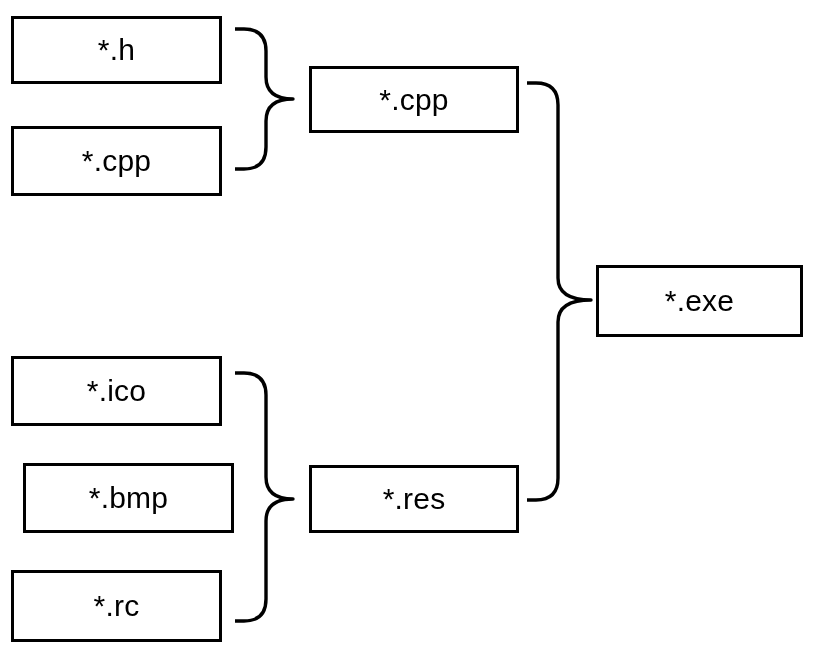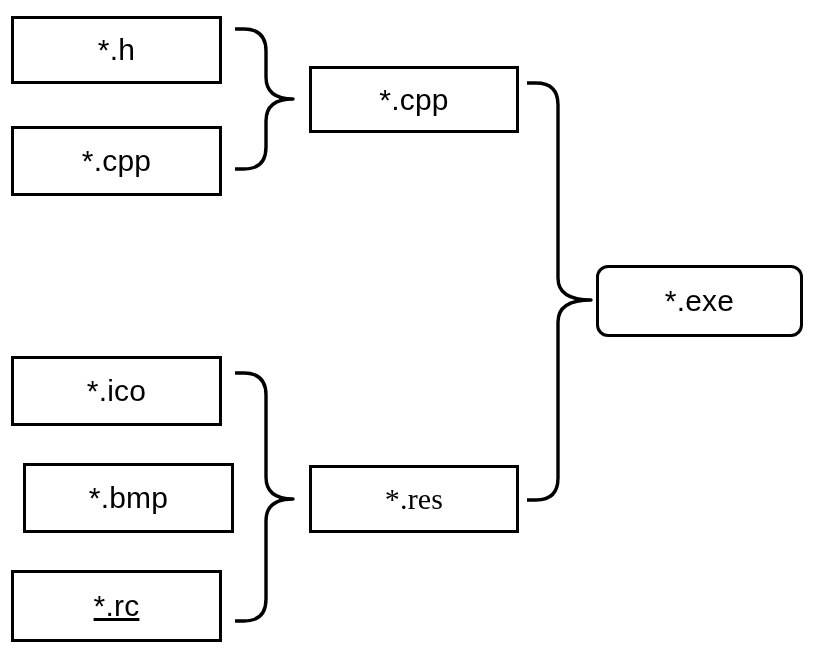--- a/index.html
+++ b/index.html
@@ -73,23 +73,23 @@
       <div class="node-box" style="left: 309px; top: 66px; width: 210px; height: 67px; border-color: rgb(0, 0, 0); background: rgb(255, 255, 255);">
         <span class="node-label" style="color: rgb(0, 0, 0);">*.cpp</span>
       </div>
       <div class="node-box" style="left: 11px; top: 356px; width: 211px; height: 70px; border-color: rgb(0, 0, 0); background: rgb(255, 255, 255); text-align: right;">
         <span class="node-label" style="color: rgb(0, 0, 0);">*.ico</span>
       </div>
       <div class="node-box" style="left: 11px; top: 463px; width: 211px; height: 70px; border-color: rgb(0, 0, 0); background: rgb(255, 255, 255); margin-left: 12px;">
         <span class="node-label" style="color: rgb(0, 0, 0);">*.bmp</span>
       </div>
       <div class="node-box" style="left: 11px; top: 570px; width: 211px; height: 72px; border-color: rgb(0, 0, 0); background: rgb(255, 255, 255);">
-        <span class="node-label" style="color: rgb(0, 0, 0); text-decoration: underline;">*.rc</span>
+        <span class="node-label" style="color: rgb(0, 0, 0);">*.rc</span>
       </div>
       <div class="node-box" style="left: 309px; top: 465px; width: 210px; height: 68px; border-color: rgb(0, 0, 0); background: rgb(255, 255, 255);">
-        <span class="node-label" style="color: rgb(0, 0, 0); font-family: Liberation Serif, serif;">*.res</span>
+        <span class="node-label" style="color: rgb(0, 0, 0);">*.res</span>
       </div>
-      <div class="node-box" style="left: 596px; top: 265px; width: 207px; height: 72px; border-color: rgb(0, 0, 0); background: rgb(255, 255, 255); border-radius: 12px;">
+      <div class="node-box" style="left: 596px; top: 265px; width: 207px; height: 72px; border-color: rgb(0, 0, 0); background: rgb(255, 255, 255);">
         <span class="node-label" style="color: rgb(0, 0, 0);">*.exe</span>
       </div>
     </div>
 
 </div>
 
 </body></html>

